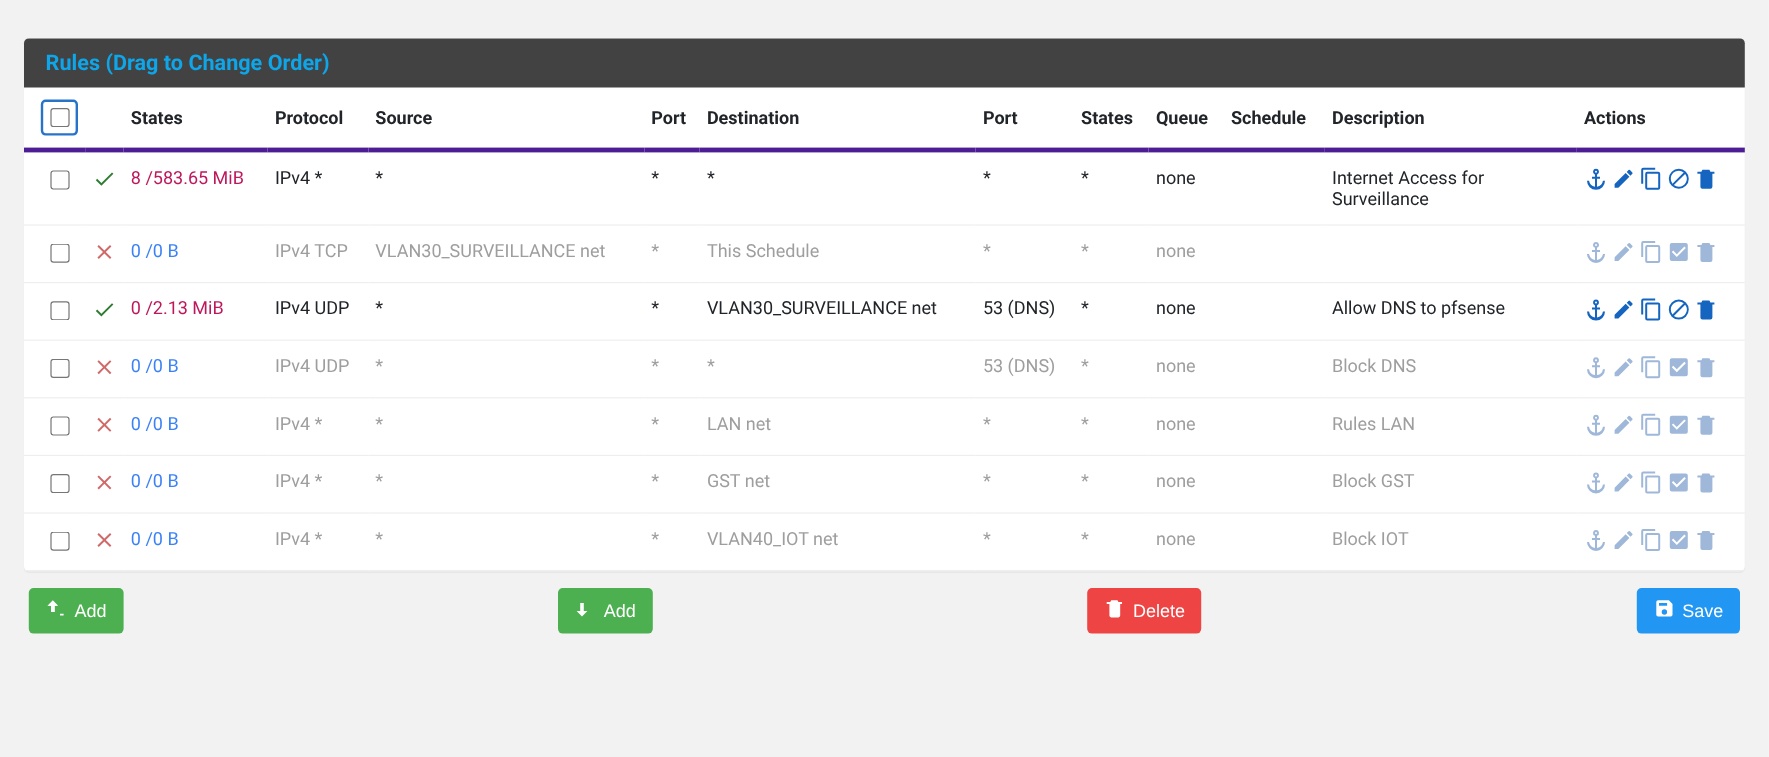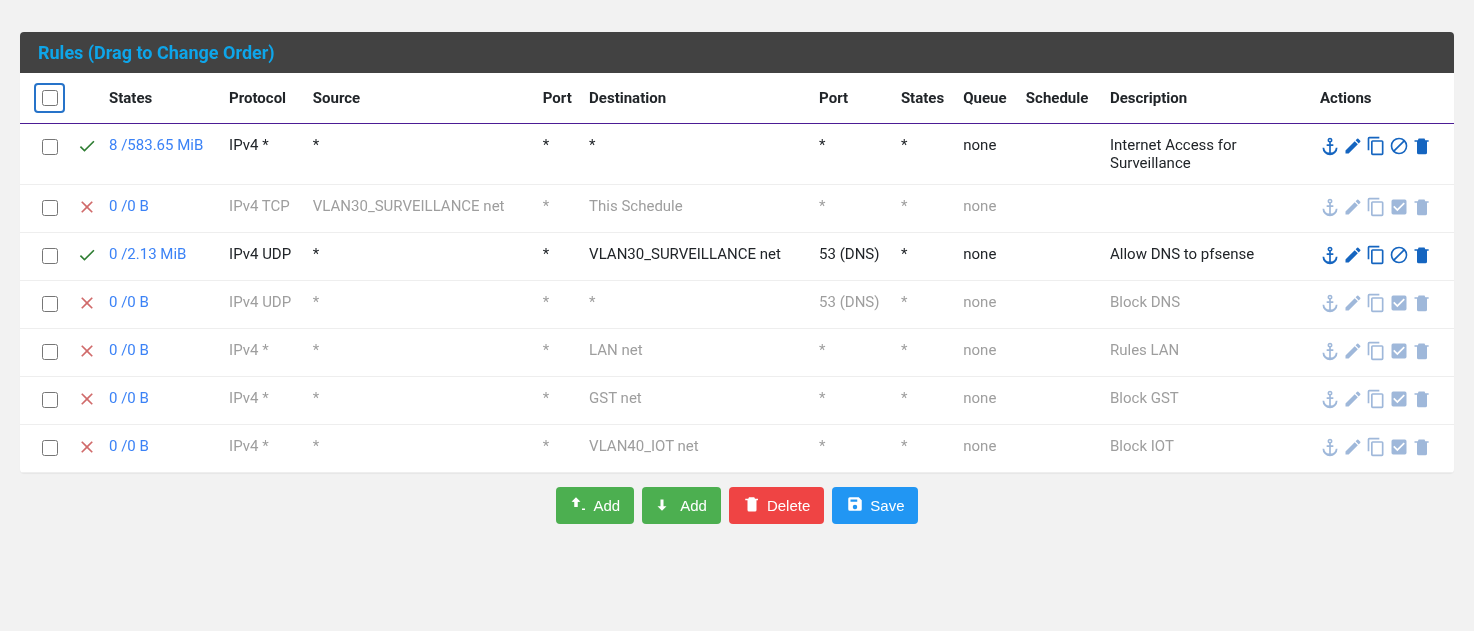--- a/index.html
+++ b/index.html
@@ -29,35 +29,35 @@
   }
   table {
     width: 100%;
     border-collapse: collapse;
   }
   thead th {
     text-align: left;
     font-weight: 700;
     padding: 10px 6px;
     color: #212529;
-    border-bottom: 1px solid #4c1d95;
+    border-bottom: 4px solid #4c1d95;
     white-space: nowrap;
   }
   tbody tr {
     border-bottom: 1px solid #eee;
   }
   tbody td {
     padding: 12px 6px;
     vertical-align: top;
     color: #212529;
   }
   tbody tr.disabled td { color: #9e9e9e; }
   tbody tr.disabled .states-link { color: #3b82f6; }
   tbody tr.disabled .act-icon svg { fill: #9fb8da; }
-  .states-link { color: #3b82f6; cursor: pointer; }
+  .states-link { color: #be185d; cursor: pointer; }
   .chk-cell { width: 36px; text-align: center; }
   .status-cell { width: 32px; }
   input[type=checkbox] {
     width: 16px; height: 16px; cursor: pointer;
   }
   .header-checkbox-wrap {
     display:inline-block;
     border: 2px solid #2673c9;
     border-radius: 4px;
     padding: 2px;
@@ -65,21 +65,21 @@
   }
   .status-icon svg { width: 20px; height: 20px; display:block; }
   .pass svg { fill: #2e7d32; }
   .block svg { fill: #d06a6a; }
   .actions-cell { width: 140px; }
   .act-icons { display:flex; flex-wrap: wrap; gap: 2px 3px; max-width: 120px;}
   .act-icon { cursor: pointer; line-height: 0;}
   .act-icon svg { width: 20px; height: 20px; fill: #1565c0; }
   .footer-buttons {
     display:flex;
-    justify-content: center;
+    justify-content: space-between;
     gap: 8px;
     padding: 14px 4px 4px;
   }
   .btn {
     display: inline-flex;
     align-items: center;
     gap: 6px;
     color: #fff;
     border: none;
     border-radius: 4px;

